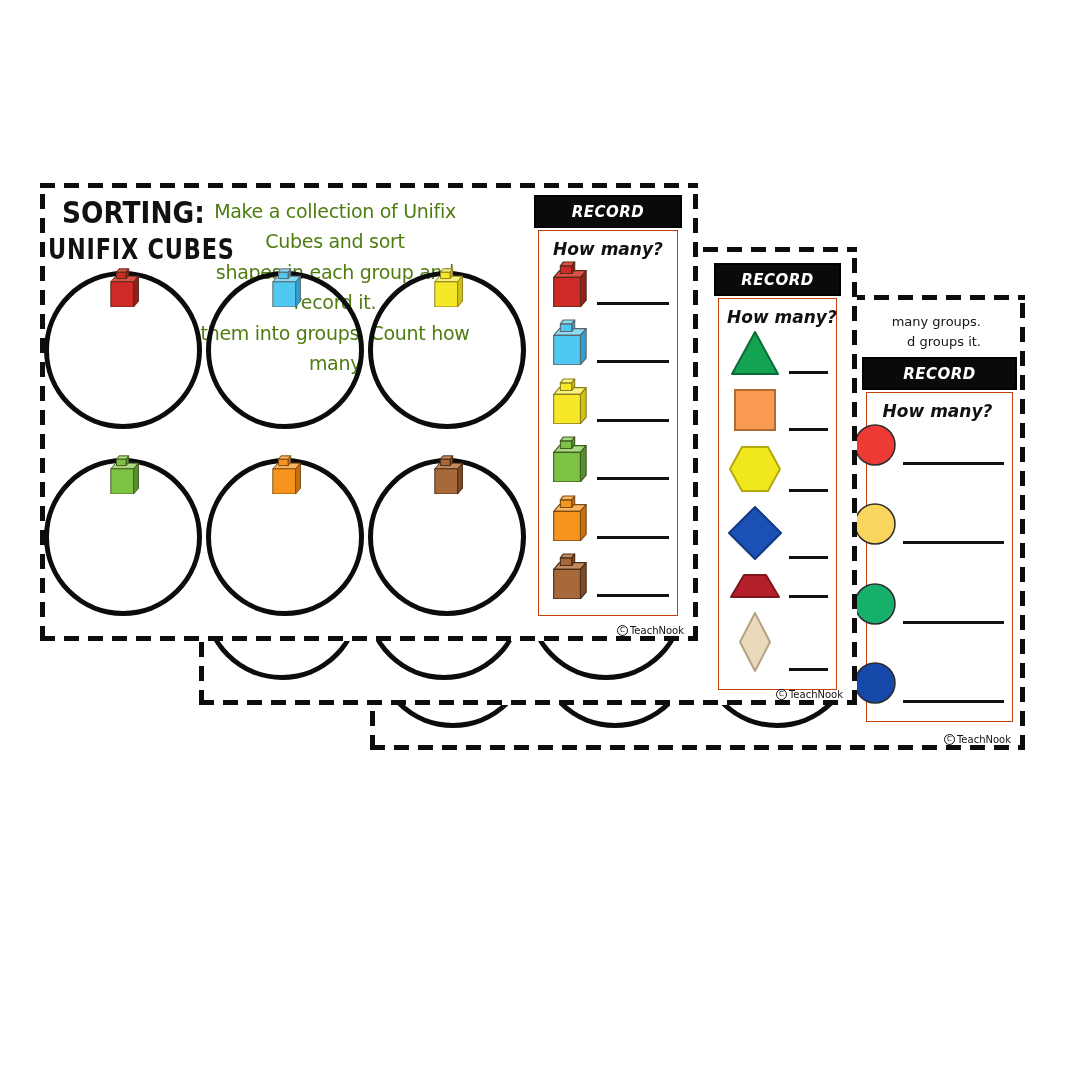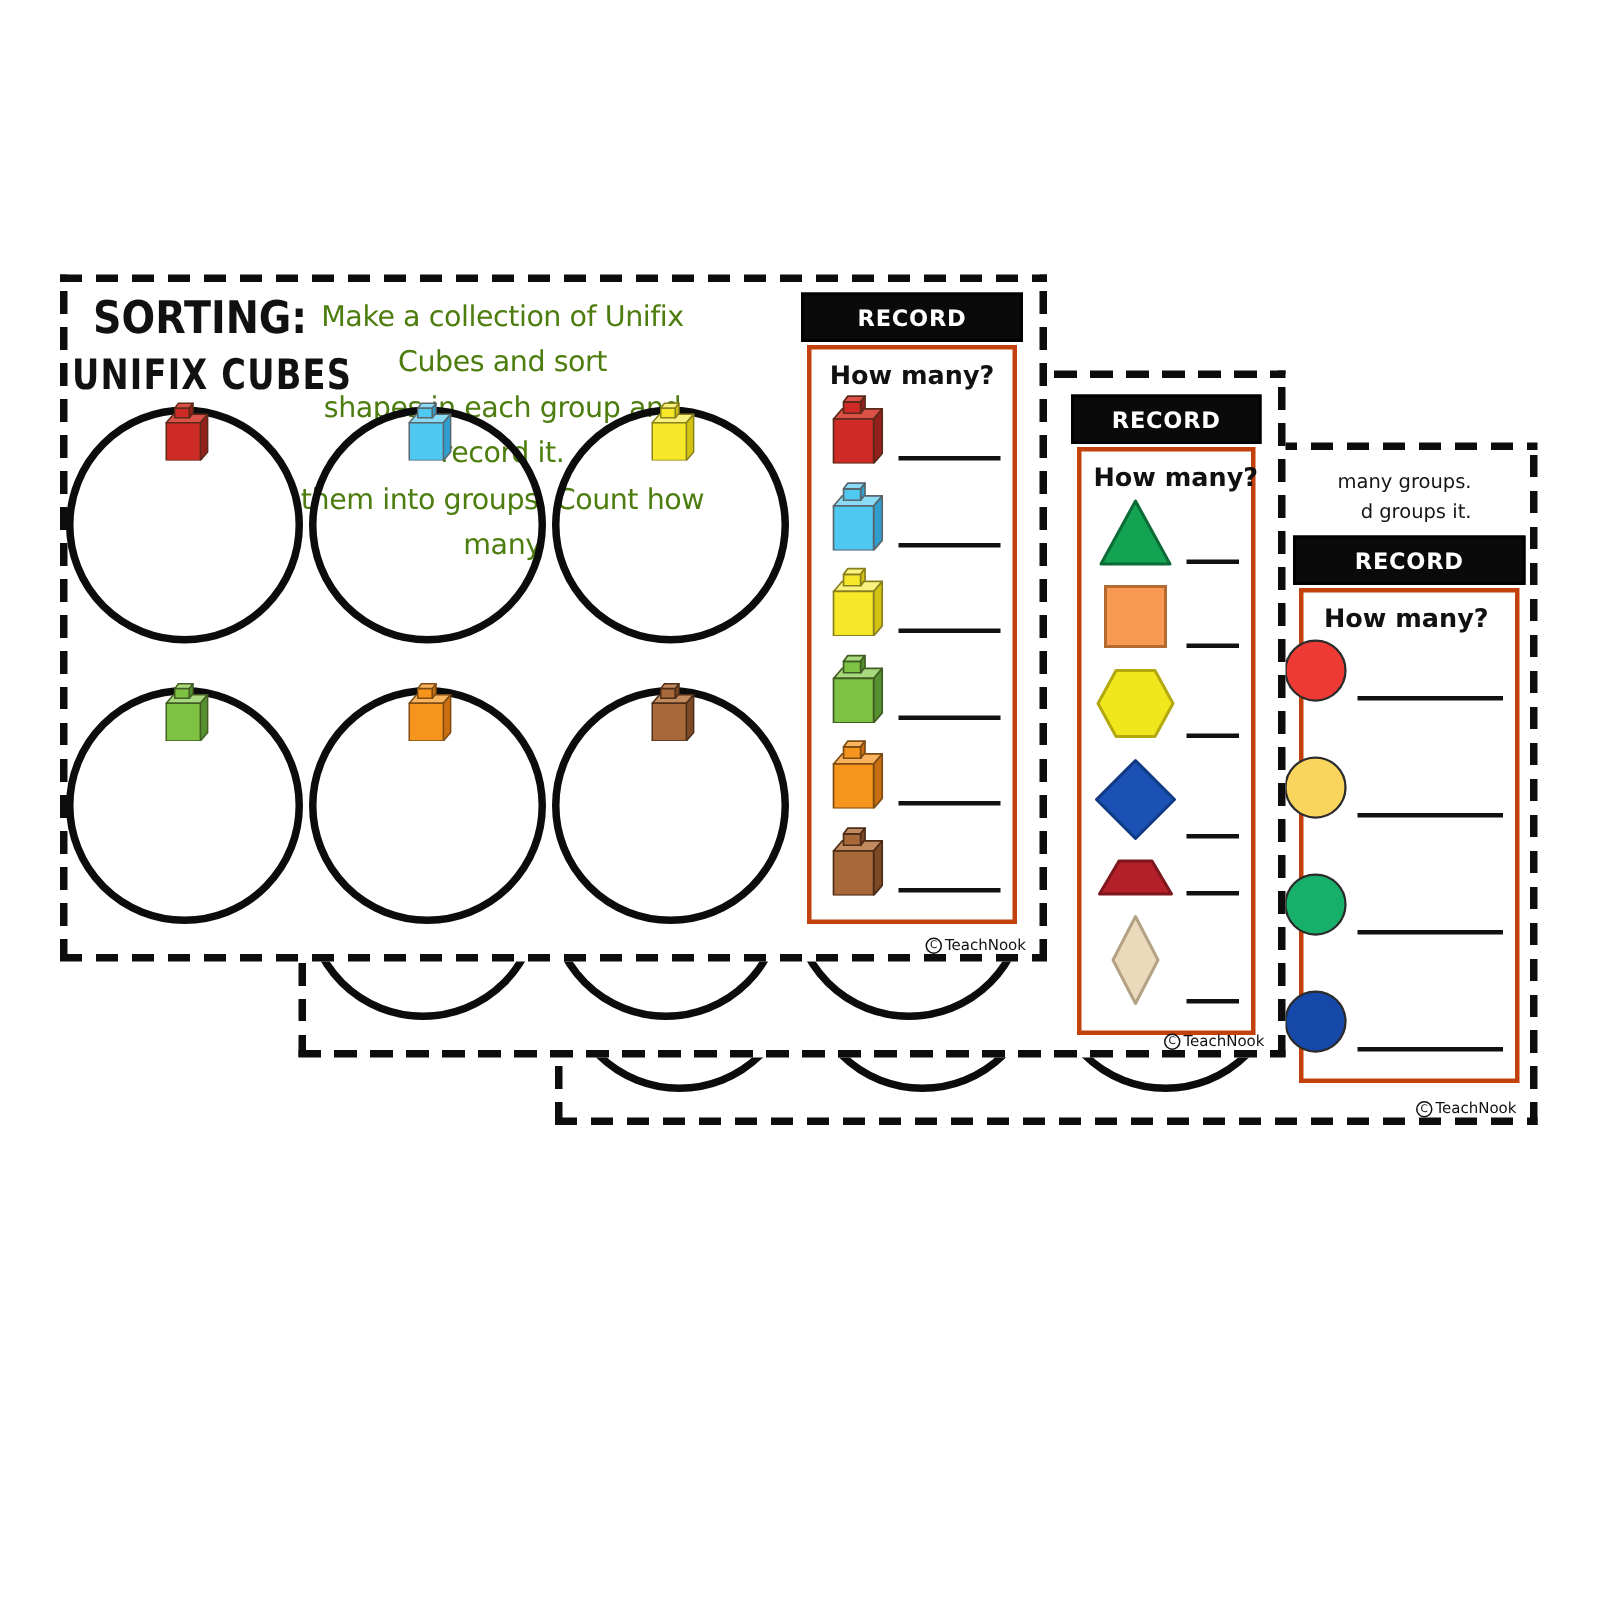--- a/index.html
+++ b/index.html
@@ -27,27 +27,27 @@
           font-size:19px;letter-spacing:-0.3px;line-height:1.6;color:#4d7c0f;}
   .fragments{position:absolute;top:17px;right:44px;text-align:right;
           font-size:13px;line-height:1.5;color:#151515;}
 
   
   .circle{position:absolute;width:158px;height:158px;box-sizing:border-box;
           border:5px solid #0c0c0c;border-radius:50%;background:transparent;}
   .cube-on-circle{position:absolute;width:38px;height:42px;}
 
   
-  .panel{position:absolute;box-sizing:border-box;}
+  .panel{position:absolute;box-sizing:border-box;font-style:italic;}
   .page-1 .panel{left:494px;top:12px;width:148px;}
   .page-2 .panel{left:515px;top:16px;width:127px;}
   .page-3 .panel{left:492px;top:62px;width:155px;}
   .panel-header{background:#0a0a0a;color:#fff;text-align:center;font-weight:700;
           font-size:15px;letter-spacing:.5px;padding:6px 0 5px;border:2px solid #000;}
-  .panel-body{border:3px solid #c2410c;margin:2px 4px 0;background:#fff;
+  .panel-body{border:1px solid #c2410c;margin:2px 4px 0;background:#fff;
           padding:4px 8px 10px;box-sizing:border-box;}
   .page-1 .panel-body{height:386px;}
   .page-2 .panel-body{height:392px;}
   .page-3 .panel-body{height:330px;padding-left:4px;}
   .prompt{text-align:center;font-size:17px;font-weight:700;margin:4px 0 2px;white-space:nowrap;}
   .rows{display:flex;flex-direction:column;justify-content:space-between;height:calc(100% - 32px);}
   .row{display:flex;align-items:flex-end;gap:6px;}
   .shape-slot{flex:0 0 auto;display:flex;justify-content:center;align-items:flex-end;}
   .page-1 .shape-slot{width:44px;justify-content:flex-start;}
   .page-2 .shape-slot{width:56px;}

